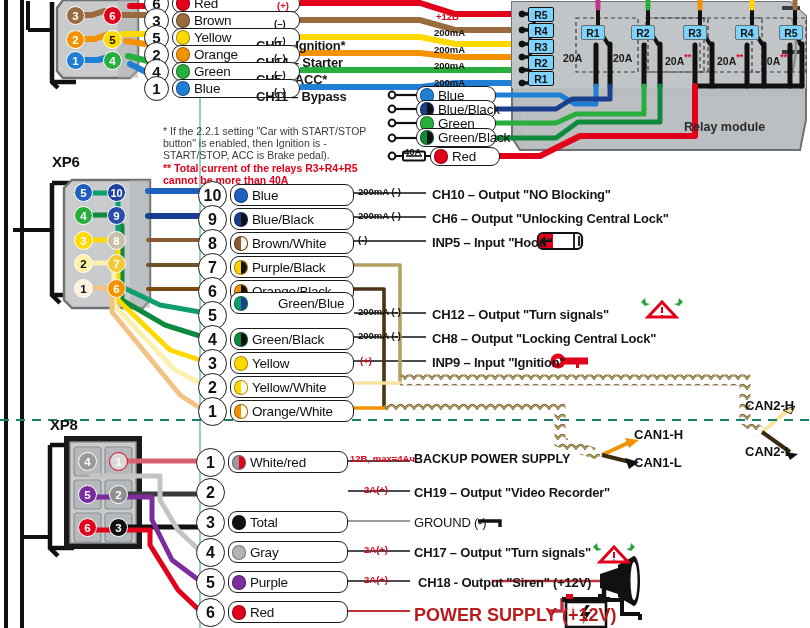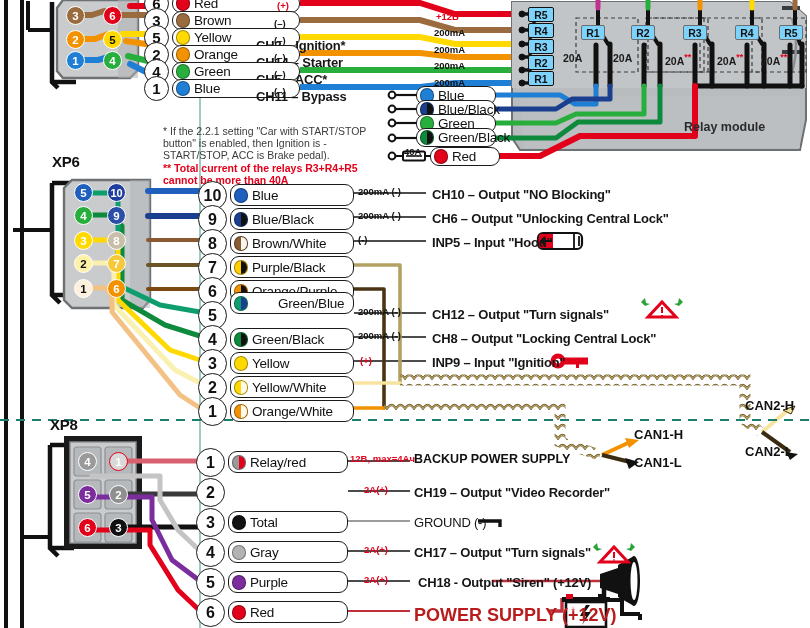--- a/index.html
+++ b/index.html
@@ -590,21 +590,21 @@
     <span class="nm">Purple/Black</span>
   </div>
 
   <div class="numc" style="left:198px;top:277px;width:29px;height:29px;font-size:16px;">
       <span>6</span>
     </div>
   <div class="pill" style="left:230px;top:280px;width:124px;height:22px;">
     <span class="swatch" style="background:#f39200;">
         <i style="background:#111;"></i>
       </span>
-    <span class="nm">Orange/Purple</span>
+    <span class="nm">Orange/Black</span>
   </div>
 
   <div class="numc" style="left:198px;top:301px;width:29px;height:29px;font-size:16px;">
       <span>5</span>
     </div>
   <div class="pill" style="left:230px;top:292px;width:124px;height:22px;gap:26px;">
     <span class="swatch" style="background:#0e9e6e;">
         <i style="background:#1a3f8f;"></i>
       </span>
     <span class="nm">Green/Blue</span>
@@ -680,21 +680,21 @@
       <span>3</span>
     </div>
 
   <div class="numc" style="left:196px;top:448px;width:29px;height:29px;font-size:16px;">
       <span>1</span>
     </div>
   <div class="pill" style="left:228px;top:451px;width:120px;height:22px;">
     <span class="swatch" style="background:#9a9a9a;">
         <i style="background:#e2001a;"></i>
       </span>
-    <span class="nm">Relay/red</span>
+    <span class="nm">White/red</span>
   </div>
   <div class="txt" style="left:350px;top:448px;"><span class="amp red">12B, max=4Aч</span></div>
   <div class="txt bksupply" style="left:414px;top:452px;"><span>BACKUP POWER SUPPLY</span></div>
 
   <div class="numc" style="left:196px;top:478px;width:29px;height:29px;font-size:16px;">
       <span>2</span>
     </div>
   <div class="txt" style="left:364px;top:479px;"><span class="amp red">2A(+)</span></div>
   <div class="txt ch" style="left:414px;top:485px;"><span>CH19 – Output "Video Recorder"</span></div>
 

